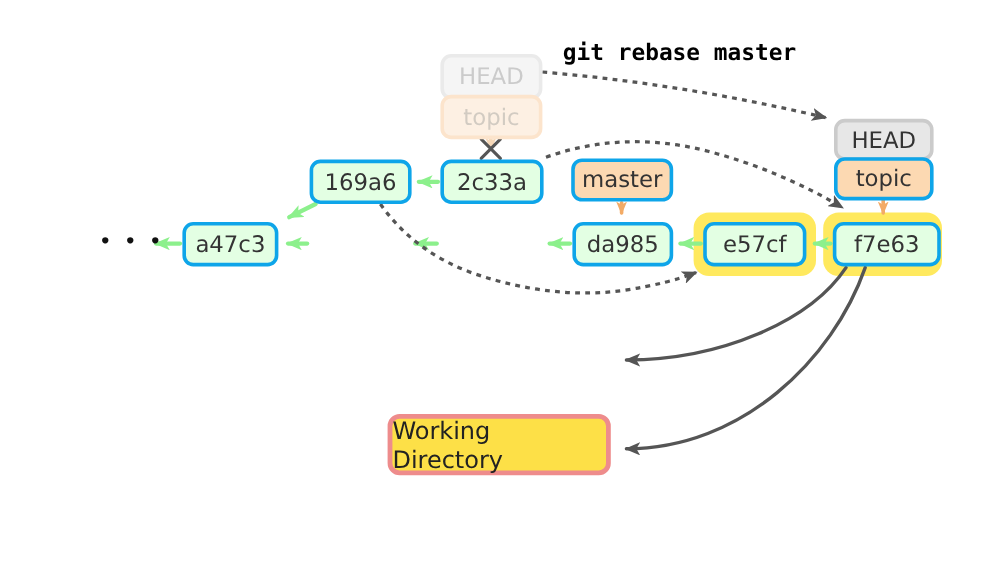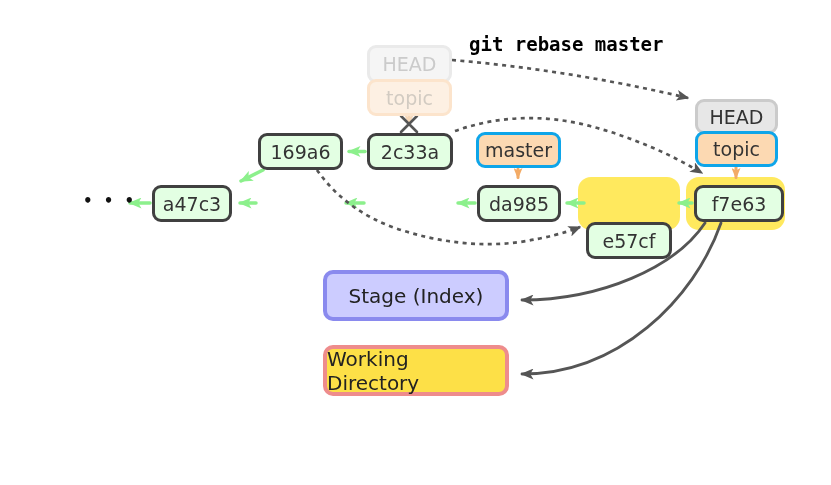--- a/index.html
+++ b/index.html
@@ -2,21 +2,21 @@
 <html><head>
 <meta charset="utf-8">
 <style>
   html,body{margin:0;padding:0;background:#ffffff;}
   .canvas{position:relative;width:831px;height:485px;background:#fff;overflow:hidden;
           font-family:"DejaVu Sans",sans-serif;}
   .hl{position:absolute;background:#ffe95e;border-radius:13px;z-index:0;}
   svg.edges{position:absolute;left:0;top:0;z-index:1;}
   .node{position:absolute;box-sizing:border-box;display:flex;align-items:center;
         justify-content:center;font-size:19px;color:#333;z-index:2;border-radius:9px;}
-  .commit{background:#e3ffe3;border:3px solid #404040;}
+  .commit{background:#e3ffe3;border:3px solid #0ea5e9;}
   .branch{background:#fcd9b2;border:3px solid #0ea5e9;}
   .headbox{background:#e7e7e7;border:3px solid #cbcbcb;}
   .faded-head{background:#f5f5f5;border:3px solid #eaeaea;color:#cbcbcb;}
   .faded-branch{background:#fdf0e3;border:3px solid #fce4cc;color:#d2cbc2;}
   .area{border-radius:10px;font-size:20px;color:#222;}
   .stage{background:#ccccff;border:4px solid #8a8aee;}
   .wd{background:#fde047;border:4px solid #ee8c8c;}
   .command{position:absolute;left:469px;top:33px;z-index:2;color:#000;
            font:700 19px "DejaVu Sans Mono",monospace;white-space:nowrap;}
   .ellipsis{position:absolute;left:83px;top:192px;z-index:2;color:#111;
@@ -86,19 +86,18 @@
   <div class="node commit" style="left:367px;top:133px;width:86px;height:37px;">2c33a</div>
 
   <div class="node branch" style="left:476px;top:132px;width:85px;height:36px;">master</div>
 
   <div class="node headbox" style="left:695px;top:99px;width:83px;height:35px;">HEAD</div>
   <div class="node branch" style="left:695px;top:131px;width:83px;height:36px;">topic</div>
 
   <div class="ellipsis">• • •</div>
   <div class="node commit" style="left:152px;top:185px;width:80px;height:37px;">a47c3</div>
   <div class="node commit" style="left:477px;top:185px;width:84px;height:37px;">da985</div>
-  <div class="node commit" style="left:586px;top:185px;width:86px;height:37px;margin-top:37px;">e57cf</div>
+  <div class="node commit" style="left:586px;top:185px;width:86px;height:37px;">e57cf</div>
   <div class="node commit" style="left:694px;top:185px;width:90px;height:37px;">f7e63</div>
 
-  <div class="node area stage" style="left:323px;top:270px;width:186px;height:51px;">Stage (Index)</div>
   <div class="node area wd" style="left:323px;top:345px;width:186px;height:51px;">Working Directory</div>
 
 </div>
 
 </body></html>

